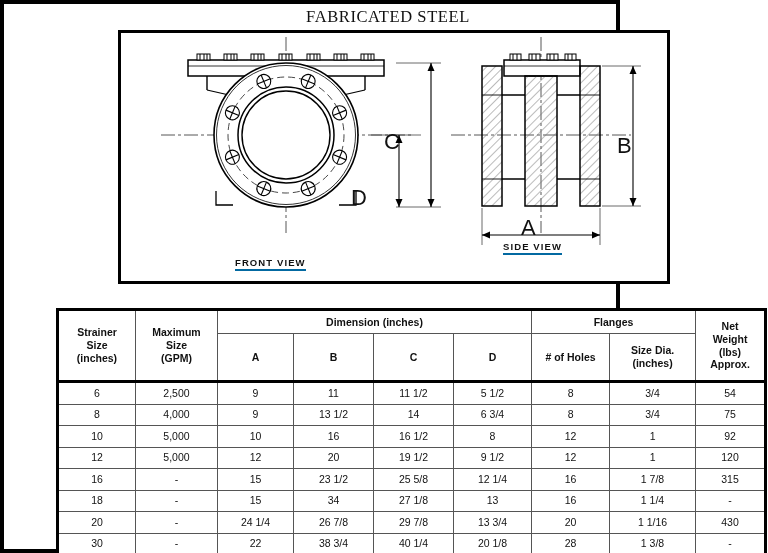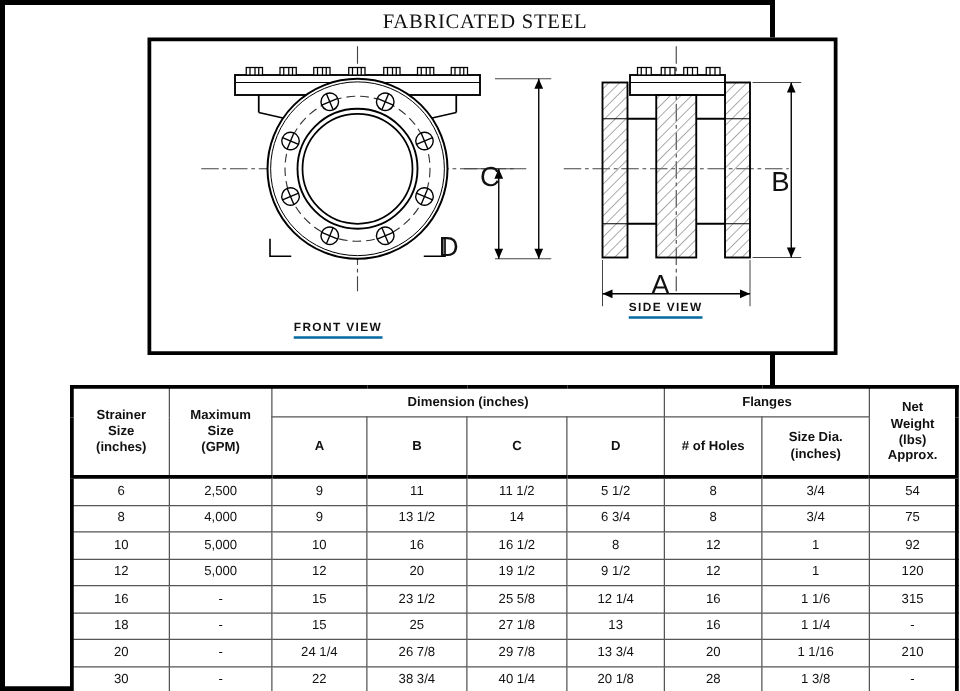--- a/index.html
+++ b/index.html
@@ -406,44 +406,44 @@
             <td>120</td>
           </tr>
           <tr>
             <td>16</td>
             <td>-</td>
             <td>15</td>
             <td>23 1/2</td>
             <td>25 5/8</td>
             <td>12 1/4</td>
             <td>16</td>
-            <td>1 1/6</td>
+            <td>1 7/8</td>
             <td>315</td>
           </tr>
           <tr>
             <td>18</td>
             <td>-</td>
             <td>15</td>
-            <td>25</td>
+            <td>34</td>
             <td>27 1/8</td>
             <td>13</td>
             <td>16</td>
             <td>1 1/4</td>
             <td>-</td>
           </tr>
           <tr>
             <td>20</td>
             <td>-</td>
             <td>24 1/4</td>
             <td>26 7/8</td>
             <td>29 7/8</td>
             <td>13 3/4</td>
             <td>20</td>
             <td>1  1/16</td>
-            <td>210</td>
+            <td>430</td>
           </tr>
           <tr>
             <td>30</td>
             <td>-</td>
             <td>22</td>
             <td>38 3/4</td>
             <td>40 1/4</td>
             <td>20 1/8</td>
             <td>28</td>
             <td>1 3/8</td>

